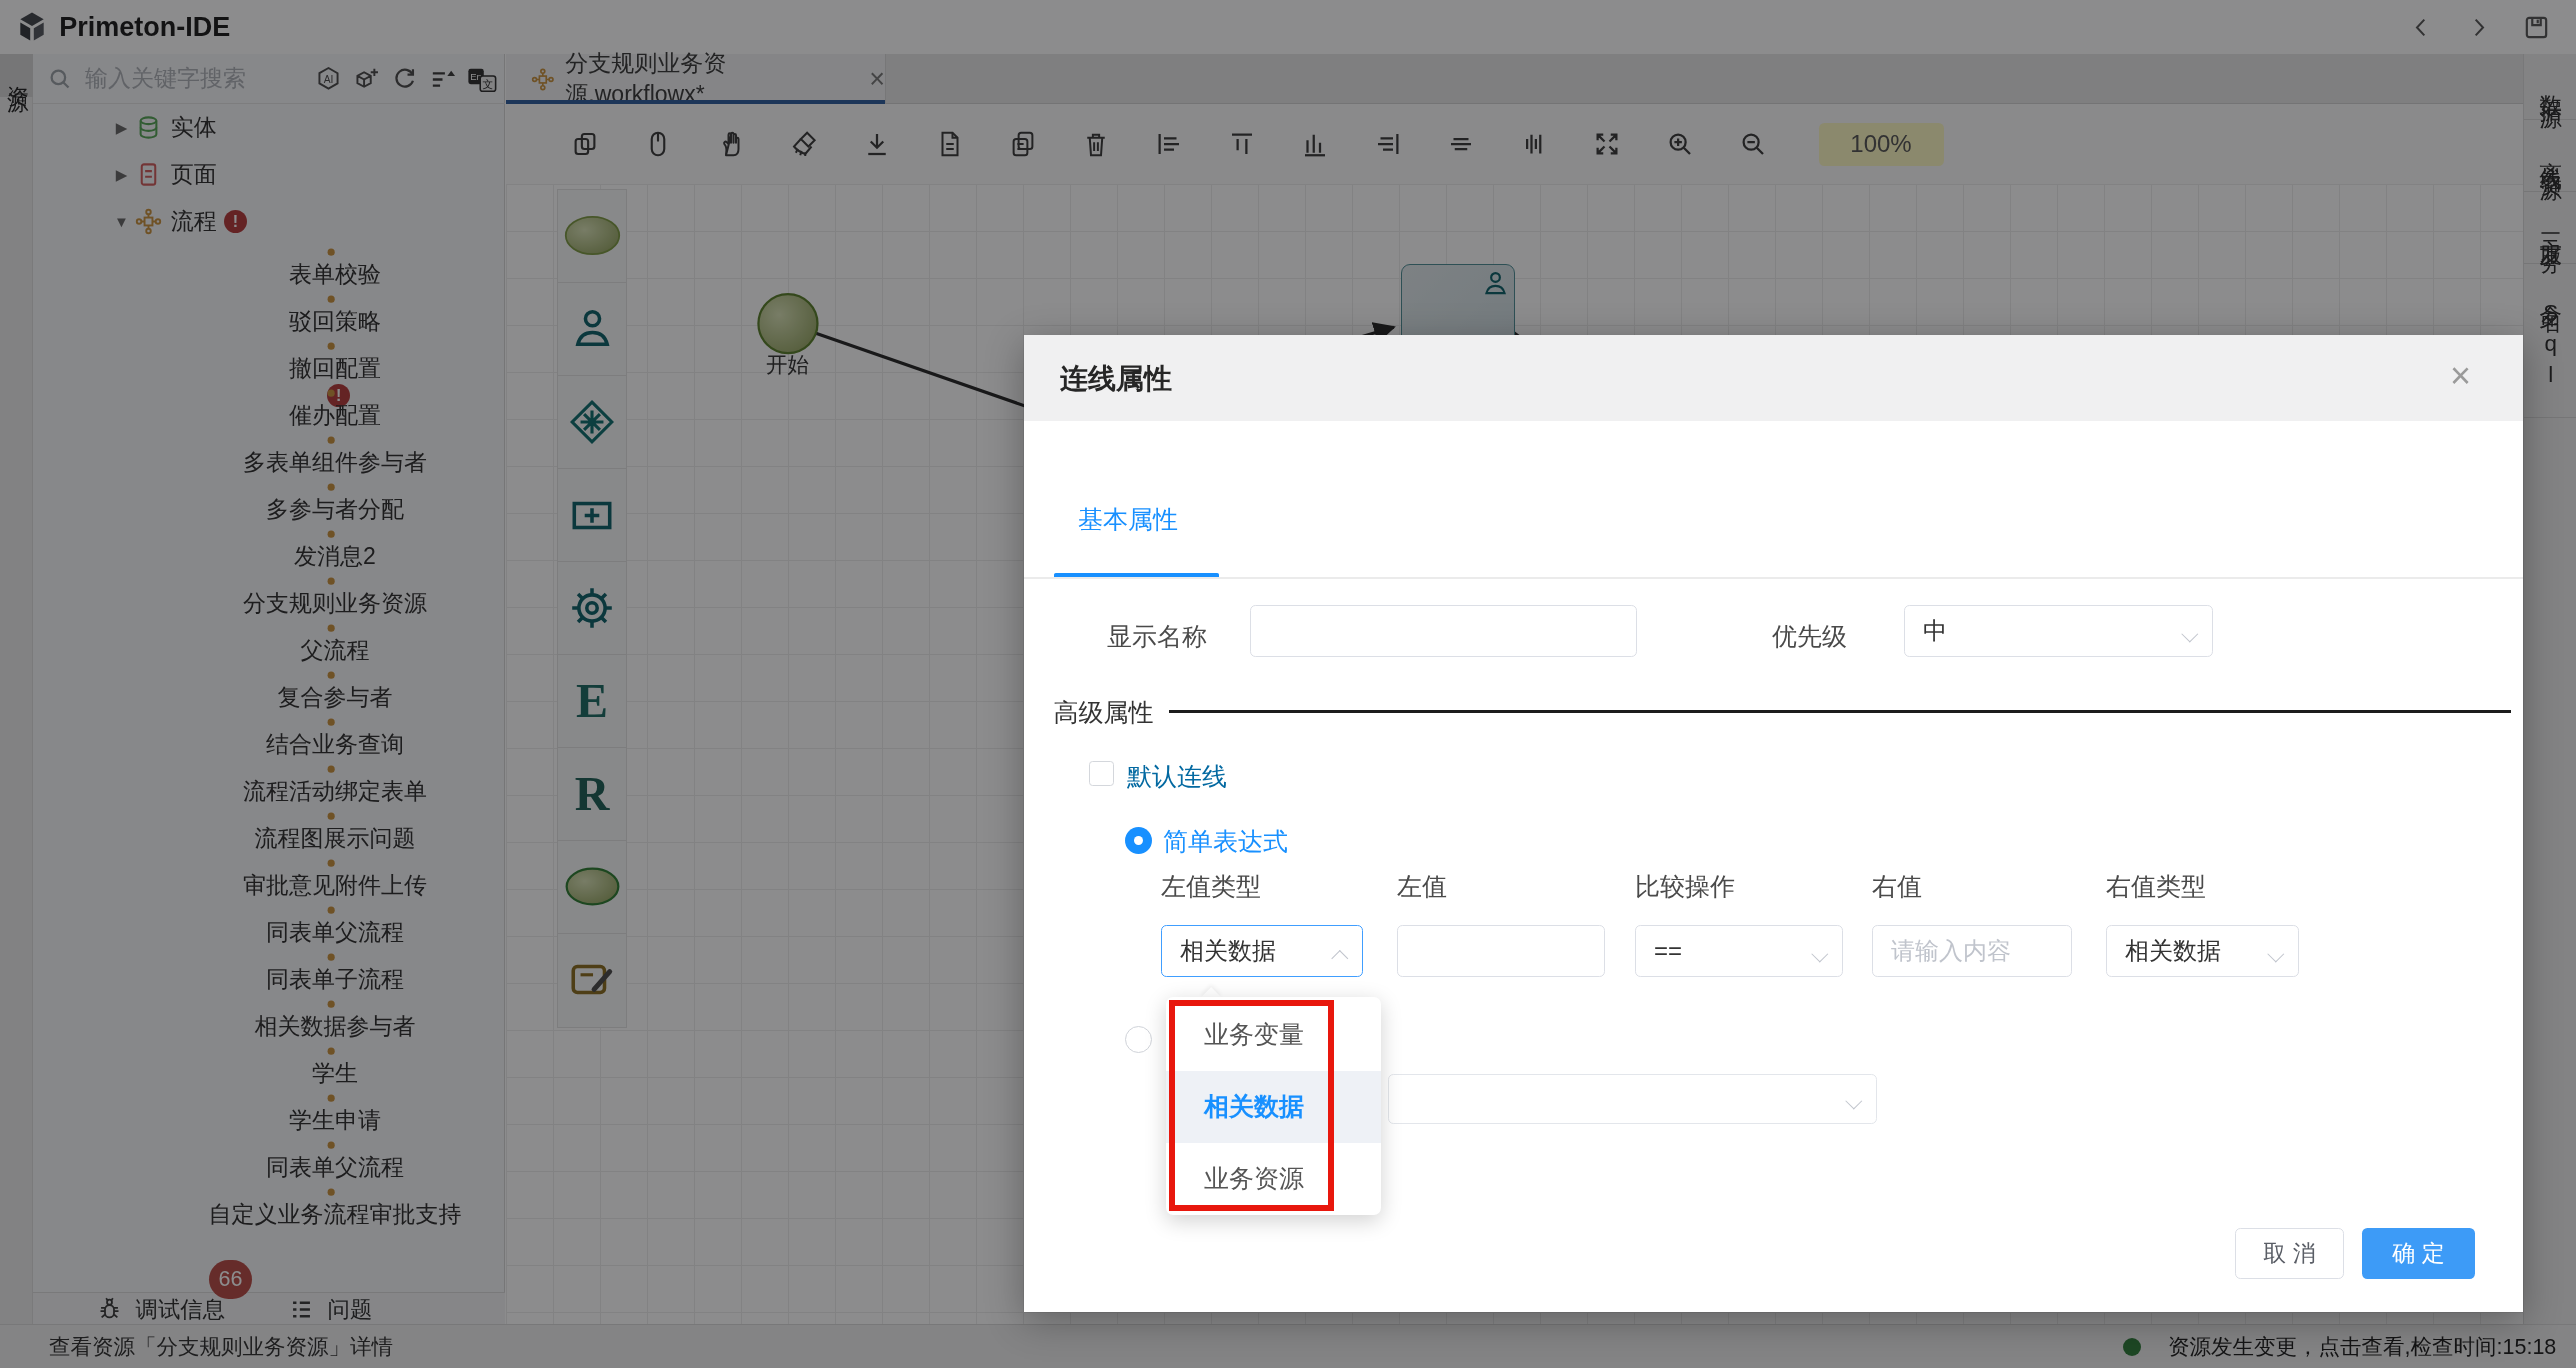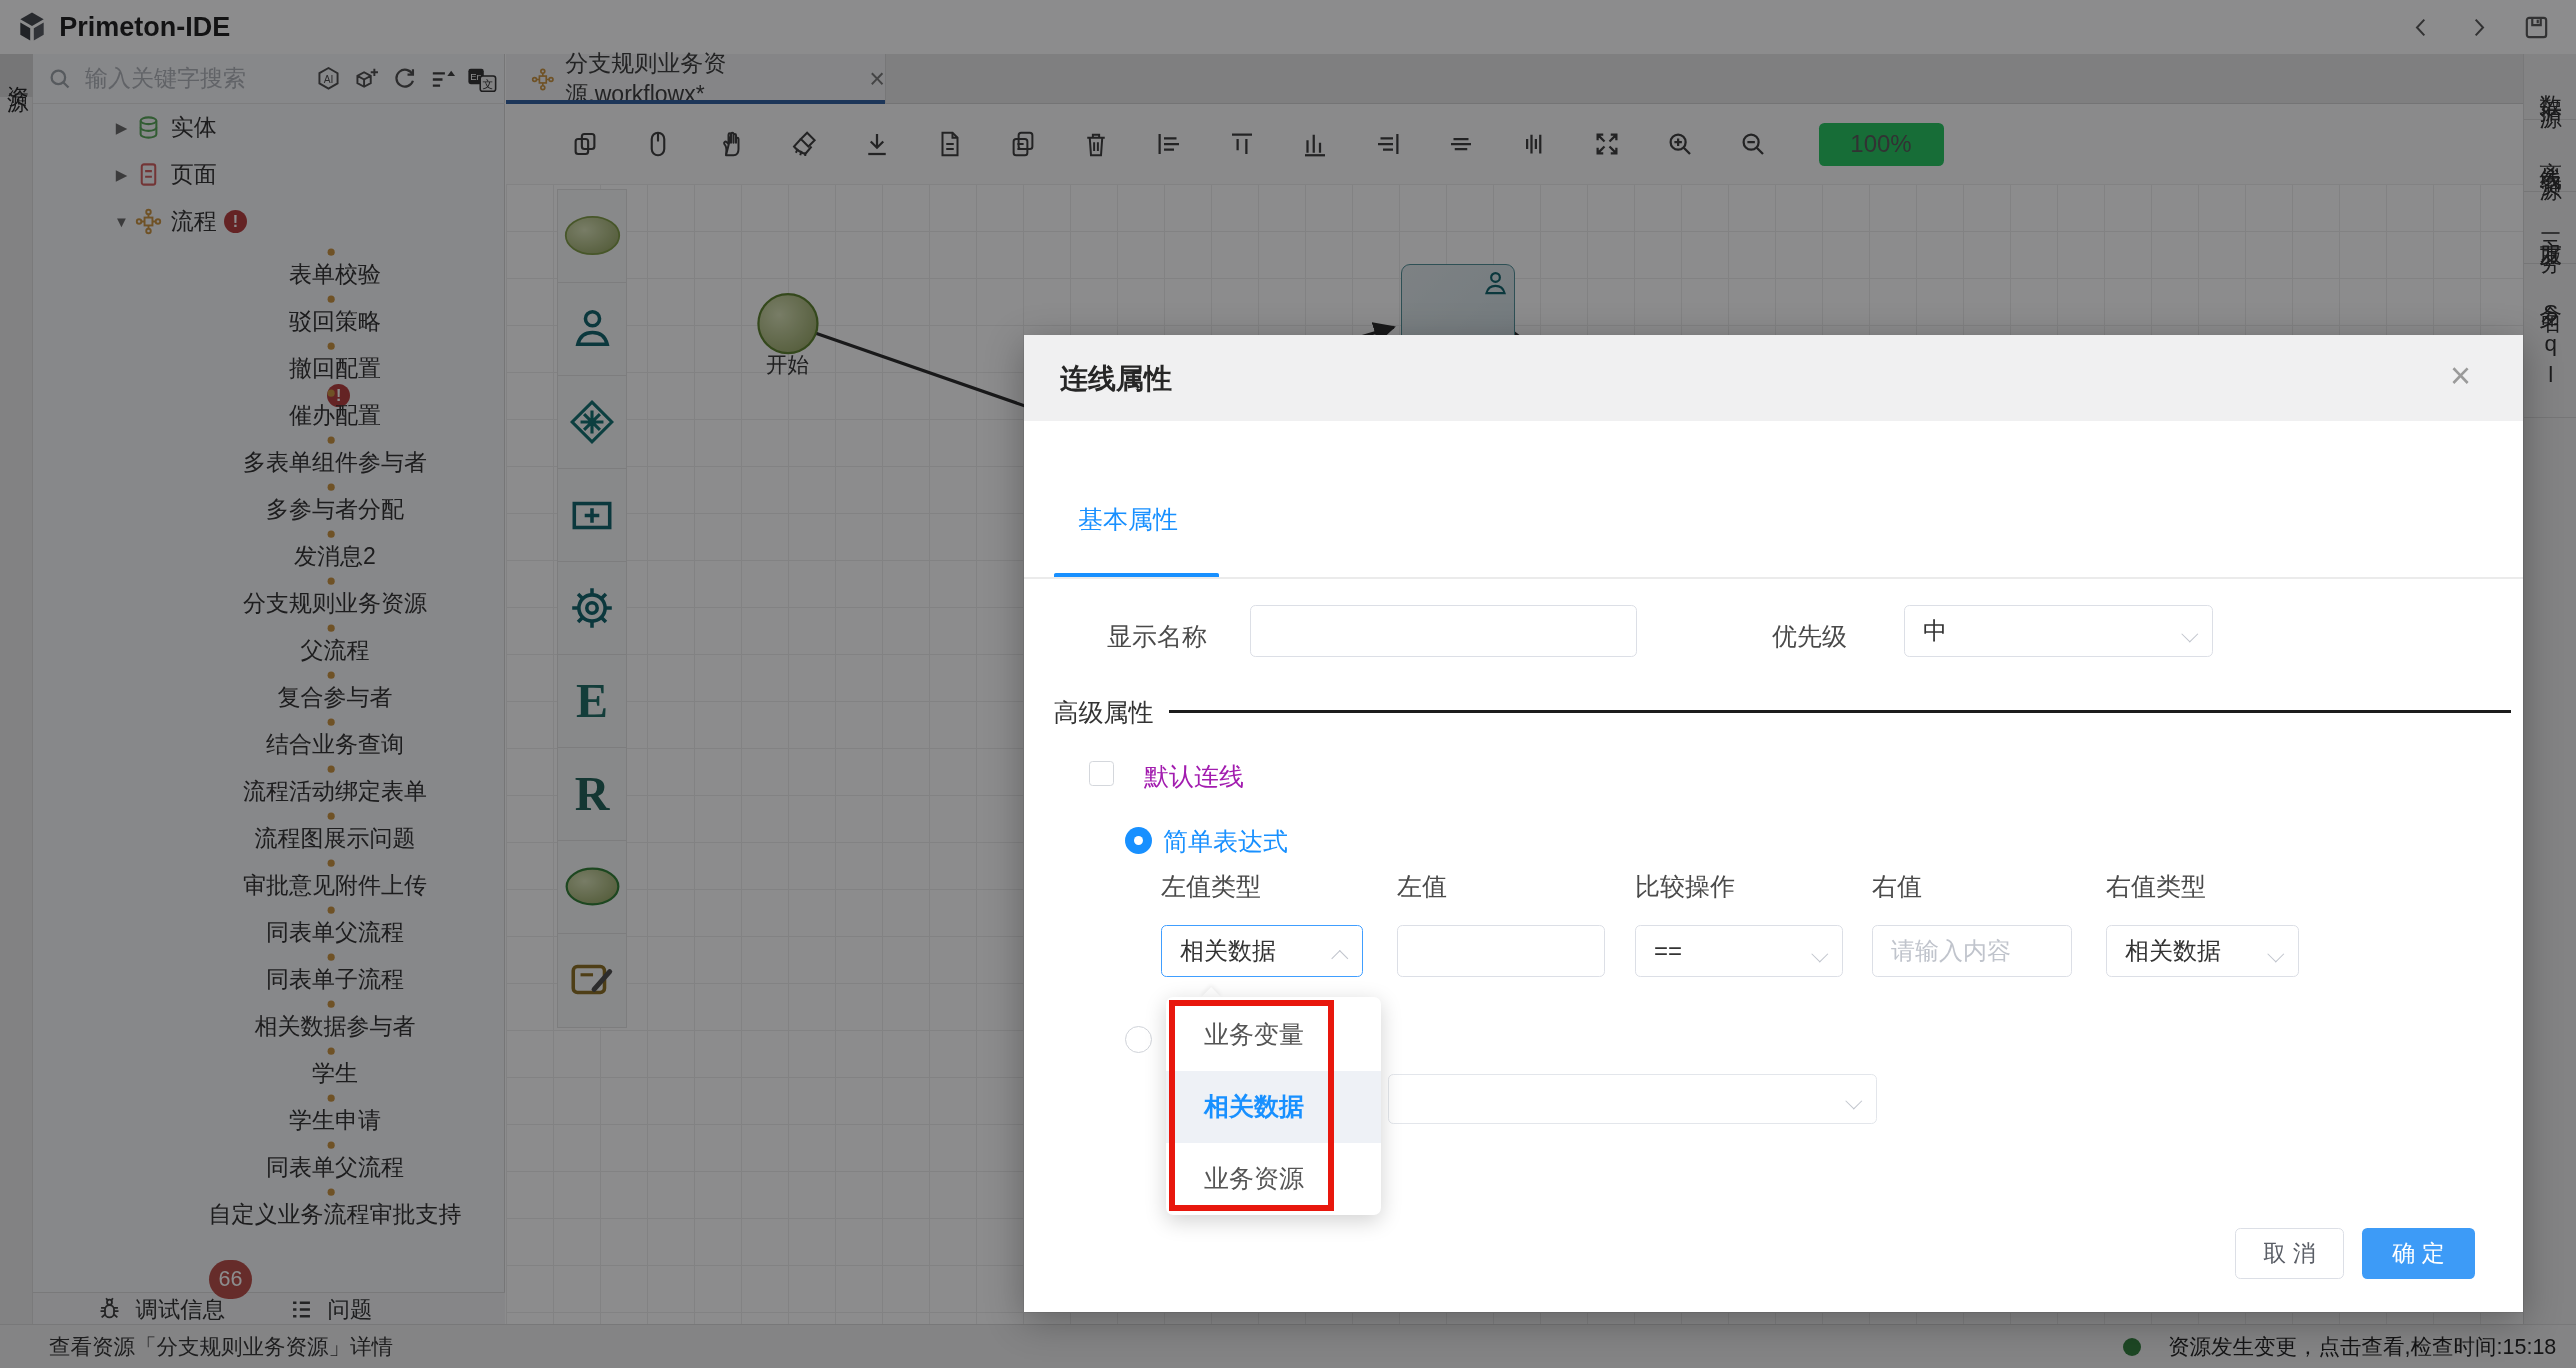--- a/index.html
+++ b/index.html
@@ -53,21 +53,21 @@
      border-right:0.9px solid #d8d8d8;}
   #tab-active::after{content:"";position:absolute;left:0;bottom:0;width:100%;height:4.5px;background:#2e5d9e;}
   #tab-title{font-size:23px;color:#3a3a3a;margin-left:10.7px;}
   #tab-close{margin-left:19.7px;font-size:27px;color:#777;line-height:1;}
   #tab-close::before{content:"×";}
 
   
   #toolbar{position:absolute;left:506px;top:104px;width:2018px;height:81px;background:#fbfbfb;z-index:10;
      display:flex;align-items:center;gap:34px;padding-left:59px;border-bottom:0.9px solid #ededed;}
   .tbtn{width:39px;height:39px;display:flex;align-items:center;justify-content:center;flex:0 0 39px;}
-  #zoombox{width:125px;height:43px;background:#22c55e;border-radius:5.4px;display:flex;align-items:center;justify-content:center;
+  #zoombox{width:125px;height:43px;background:#fef9c3;border-radius:5.4px;display:flex;align-items:center;justify-content:center;
      font-size:24px;color:#555;margin-left:12.5px;}
 
   
   #canvas{position:absolute;left:506px;top:184px;width:2018px;height:1140px;background:#fff;z-index:5;
     background-image:linear-gradient(#ececec 0.9px,transparent 0.9px),linear-gradient(90deg,#ececec 0.9px,transparent 0.9px);
     background-size:47px 47px;}
   #palette{position:absolute;left:51px;top:4.5px;width:70px;background:#f8f9f9;border:0.9px solid #e3e3e3;z-index:6;}
   .pcell{width:68px;height:93px;display:flex;align-items:center;justify-content:center;border-bottom:0.9px solid #e3e3e3;}
   .pcell:last-child{border-bottom:none;}
   .pletter{font-family:"Liberation Serif","DejaVu Serif",serif;font-weight:bold;font-size:48px;color:#1c6b62;line-height:1;}
@@ -839,21 +839,21 @@
   <span class="m-label" style="left:707px;top:285px;width:116px;text-align:right">优先级</span>
   <div class="m-select" style="left:880px;top:270px;width:309px">
     <span>中</span>
     <span class="chev"></span>
   </div>
 
   <span class="m-label" style="left:29.5px;top:361px;color:#333">高级属性</span>
   <div id="m-advline"></div>
 
   <div id="m-check"></div>
-  <span class="m-label" style="left:120px;top:425px;color:#a21caf">默认连线</span>
+  <span class="m-label" style="left:103px;top:425px;color:#0369a1">默认连线</span>
 
   <div class="radio" id="m-radio1"></div>
   <span class="m-label" style="left:139px;top:490px;color:var(--blue)">简单表达式</span>
 
   <span class="m-label" style="left:137px;top:535px">左值类型</span>
   <span class="m-label" style="left:373px;top:535px">左值</span>
   <span class="m-label" style="left:611px;top:535px">比较操作</span>
   <span class="m-label" style="left:848px;top:535px">右值</span>
   <span class="m-label" style="left:1082px;top:535px">右值类型</span>
 

